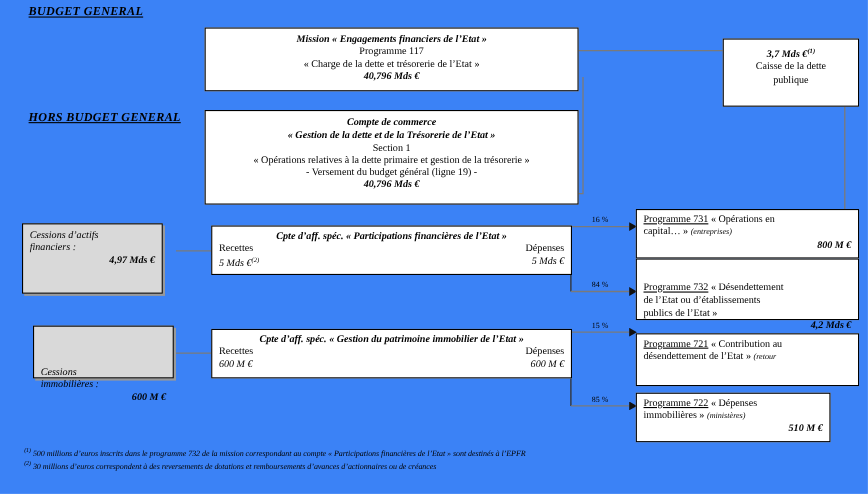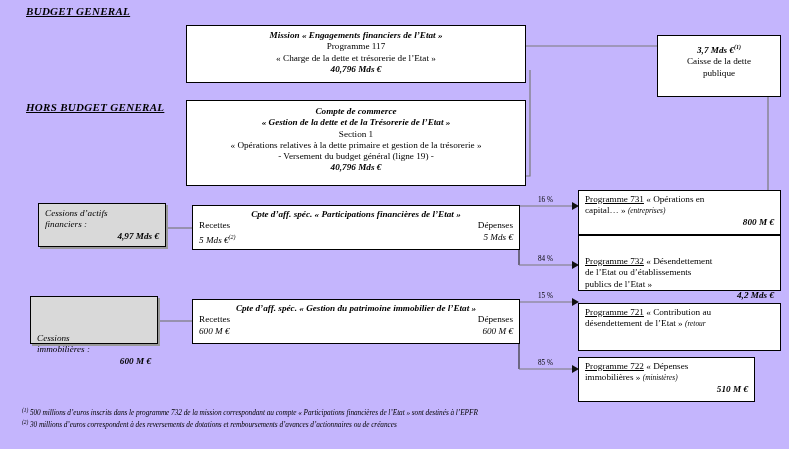--- a/index.html
+++ b/index.html
@@ -4,21 +4,21 @@
 <style>
   html, body {
     margin: 0;
     padding: 0;
     background: #ffffff;
   }
   #page {
     position: relative;
     width: 789px;
     height: 449px;
-    background: #c4b5fd;
+    background: #3b82f6;
     font-family: "Liberation Serif", "DejaVu Serif", serif;
     color: #000000;
     overflow: hidden;
   }
   .section-title {
     position: absolute;
     font-style: italic;
     font-weight: bold;
     text-decoration: underline;
     font-size: 11px;
@@ -143,21 +143,21 @@
     <div class="pad" style="padding-top:5px;">
       <div class="ctr bold">Compte de commerce</div>
       <div class="ctr bold">« Gestion de la dette et de la Trésorerie de l’Etat »</div>
       <div class="ctr">Section 1</div>
       <div class="ctr">« Opérations relatives à la dette primaire et gestion de la trésorerie »</div>
       <div class="ctr">- Versement du budget général (ligne 19) -</div>
       <div class="ctr bi">40,796 Mds €</div>
     </div>
   </div>
 
-  <div class="box gray shadowed" style="left:38px; top:203px; width:128px; height:44px;">
+  <div class="box gray shadowed" style="left:20px; top:203px; width:128px; height:64px;">
     <div class="pad" style="padding-top:4px;">
       <div class="ital">Cessions d’actifs</div>
       <div class="ital">financiers :</div>
       <div class="right bi">4,97 Mds €</div>
     </div>
   </div>
 
   <div class="box" style="left:192px; top:205px; width:328px; height:45px;">
     <div class="pad" style="padding-top:3px;">
       <div class="ctr bold">Cpte d’aff. spéc. « Participations financières de l’Etat »</div>

